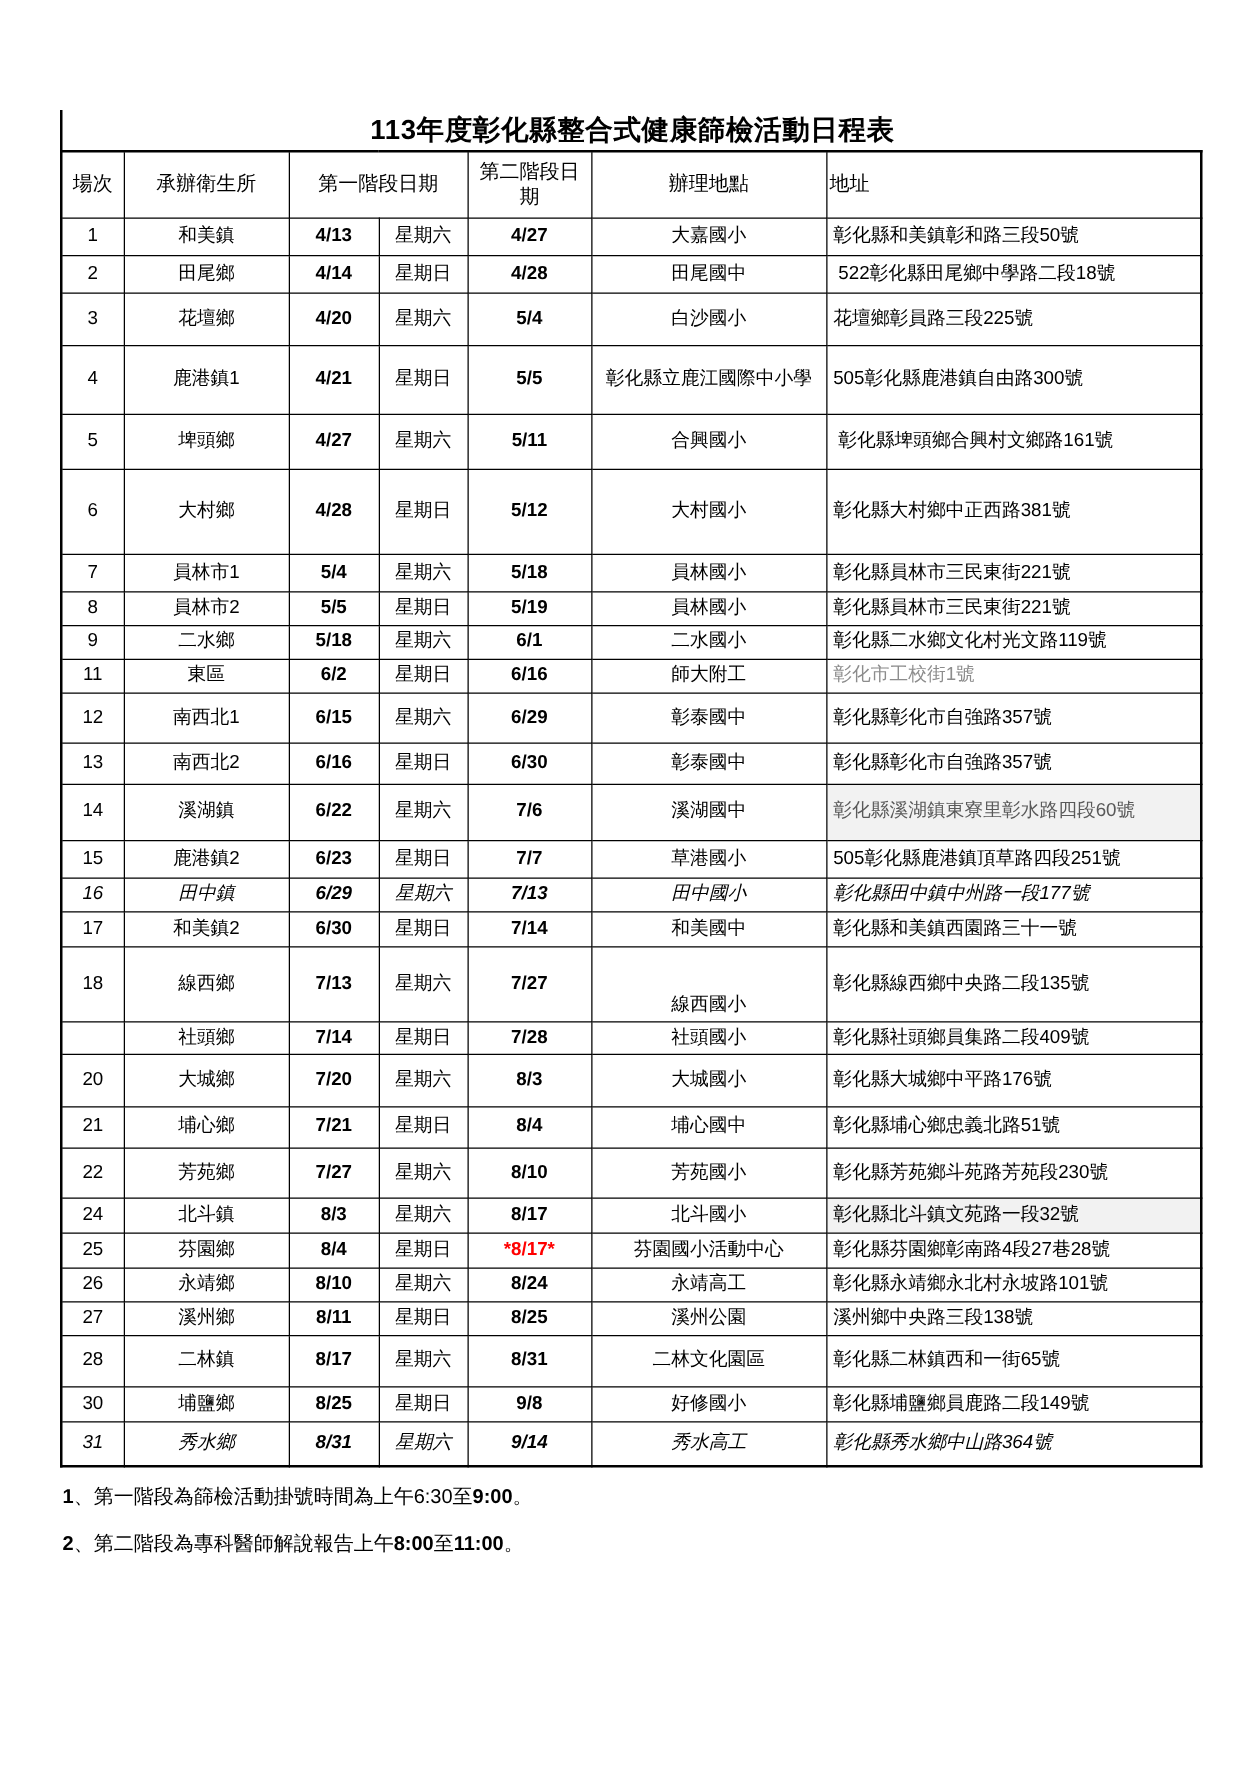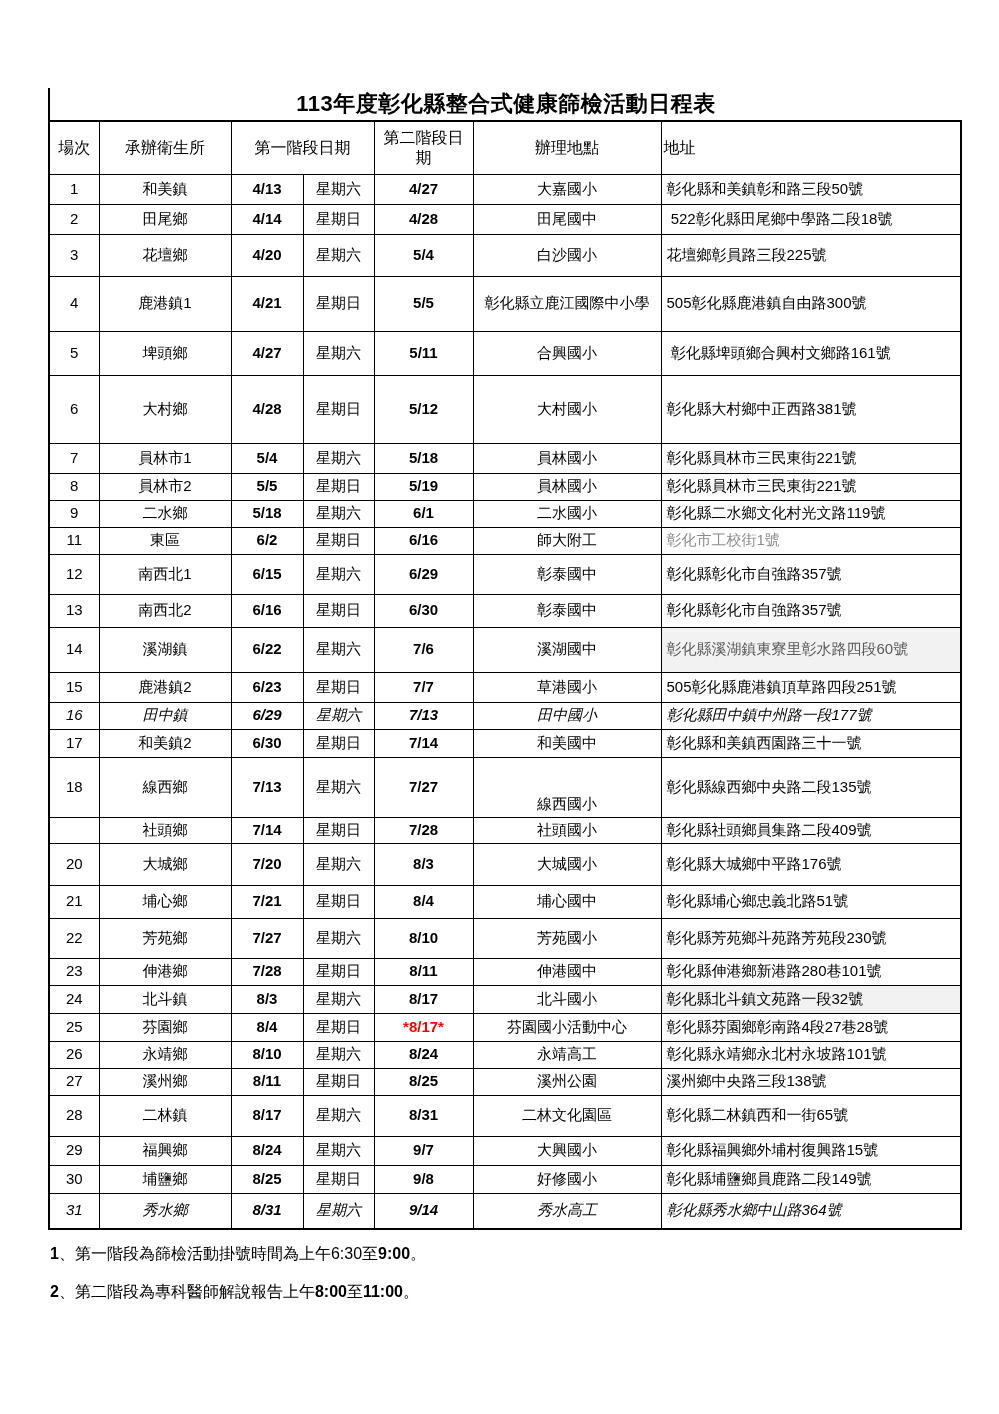--- a/index.html
+++ b/index.html
@@ -249,29 +249,20 @@
         </tr>
         <tr style="height: 40px;">
           <td class="center">22</td>
           <td class="center">芳苑鄉</td>
           <td class="center date">7/27</td>
           <td class="center">星期六</td>
           <td class="center date">8/10</td>
           <td class="center">芳苑國小</td>
           <td class="addr">彰化縣芳苑鄉斗苑路芳苑段230號</td>
         </tr>
-        <tr style="height: 27px;">
-          <td class="center">23</td>
-          <td class="center">伸港鄉</td>
-          <td class="center date">7/28</td>
-          <td class="center">星期日</td>
-          <td class="center date">8/11</td>
-          <td class="center">伸港國中</td>
-          <td class="addr">彰化縣伸港鄉新港路280巷101號</td>
-        </tr>
         <tr style="height: 28px;">
           <td class="center">24</td>
           <td class="center">北斗鎮</td>
           <td class="center date">8/3</td>
           <td class="center">星期六</td>
           <td class="center date">8/17</td>
           <td class="center">北斗國小</td>
           <td class="addr shaded">彰化縣北斗鎮文苑路一段32號</td>
         </tr>
         <tr style="height: 28px; margin-left: 18px;">
@@ -303,29 +294,20 @@
         </tr>
         <tr style="height: 41px;">
           <td class="center">28</td>
           <td class="center">二林鎮</td>
           <td class="center date">8/17</td>
           <td class="center">星期六</td>
           <td class="center date">8/31</td>
           <td class="center">二林文化園區</td>
           <td class="addr">彰化縣二林鎮西和一街65號</td>
         </tr>
-        <tr style="height: 29px;">
-          <td class="center">29</td>
-          <td class="center">福興鄉</td>
-          <td class="center date">8/24</td>
-          <td class="center">星期六</td>
-          <td class="center date">9/7</td>
-          <td class="center">大興國小</td>
-          <td class="addr">彰化縣福興鄉外埔村復興路15號</td>
-        </tr>
         <tr style="height: 28px; margin-top: 17px;">
           <td class="center">30</td>
           <td class="center">埔鹽鄉</td>
           <td class="center date">8/25</td>
           <td class="center">星期日</td>
           <td class="center date">9/8</td>
           <td class="center">好修國小</td>
           <td class="addr">彰化縣埔鹽鄉員鹿路二段149號</td>
         </tr>
         <tr style="height: 36px; font-style: italic;">

